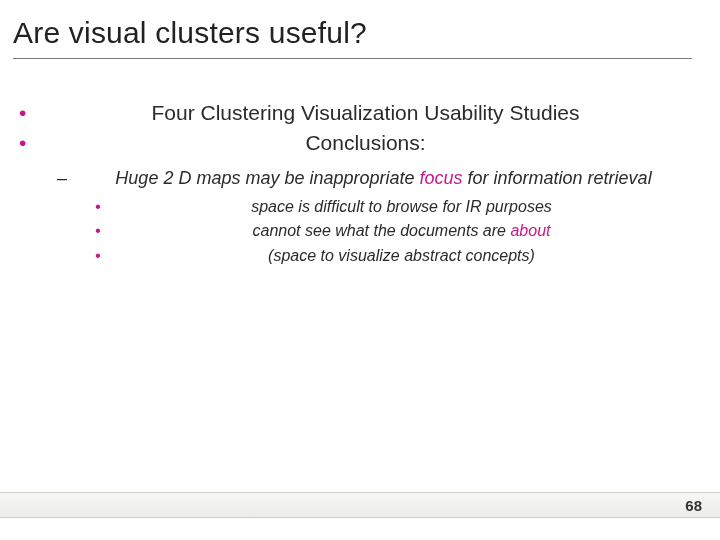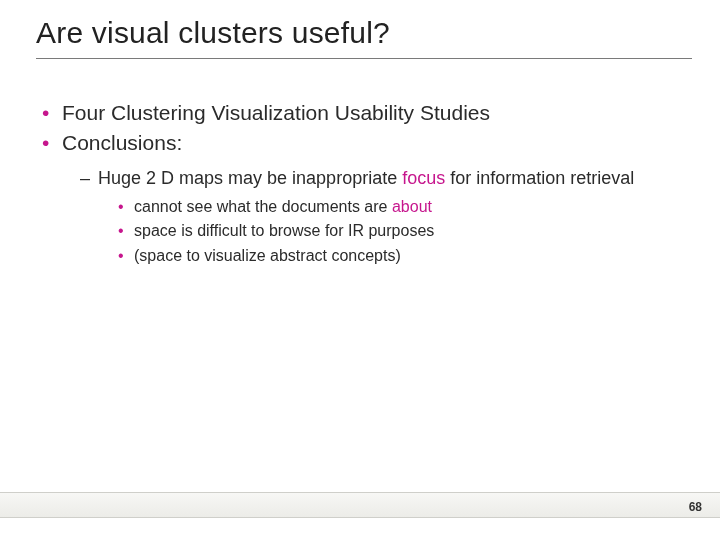--- a/index.html
+++ b/index.html
@@ -7,37 +7,37 @@
   body {
     font-family: Verdana, Geneva, sans-serif;
     background: #ffffff;
     position: relative;
     color: #2b2b2b;
   }
   .slide {
     width: 720px;
     height: 540px;
     position: relative;
-    padding: 16px 28px 0 36px;
+    padding: 16px 28px 0 13px;
   }
   .title {
     font-size: 30px;
     font-weight: 400;
     color: #222;
     margin-bottom: 8px;
     letter-spacing: 0.2px;
   }
   .rule {
     border: none;
     border-top: 1px solid #7a7a7a;
     margin: 0 0 40px 0;
     width: 100%;
   }
   ul { list-style: none; }
-  .lvl1 { margin-left: 4px; }
+  .lvl1 { margin-left: 4px; text-align: center; }
   .lvl1 > li {
     font-size: 21px;
     color: #2b2b2b;
     line-height: 1.35;
     padding-left: 22px;
     position: relative;
     margin-bottom: 2px;
   }
   .lvl1 > li::before {
     content: "•";
@@ -48,20 +48,21 @@
     line-height: 1.35;
   }
   .lvl2 { margin-top: 8px; margin-left: 18px; }
   .lvl2 > li {
     font-size: 18px;
     color: #2b2b2b;
     line-height: 1.35;
     padding-left: 18px;
     position: relative;
     margin-bottom: 6px;
+    font-style: italic;
   }
   .lvl2 > li::before {
     content: "–";
     position: absolute;
     left: 0;
     color: #2b2b2b;
     font-size: 18px;
     line-height: 1.35;
   }
   .lvl3 { margin-top: 6px; margin-left: 20px; margin-bottom: 8px; }
@@ -89,44 +90,44 @@
     bottom: 22px;
     height: 26px;
     background: linear-gradient(to bottom, #f7f7f5, #ecece8);
     border-top: 1px solid #cfcfca;
     border-bottom: 1px solid #cfcfca;
   }
   .page-num {
     position: absolute;
     right: 18px;
     bottom: 26px;
-    font-size: 12px;
+    font-size: 15px;
     font-weight: 700;
     color: #333;
   }
 </style>
 </head>
 <body>
 
 <div class="slide">
   <h1 class="title">Are visual clusters useful?</h1>
   <hr class="rule">
 
   <ul class="lvl1">
     <li>Four Clustering Visualization Usability Studies</li>
     <li>
       <span>Conclusions:</span>
       <ul class="lvl2">
         <li>
           <span>Huge 2 D maps may be inappropriate </span><span class="hl">focus</span><span> for information retrieval</span>
           <ul class="lvl3">
+            <li>space is difficult to browse for IR purposes</li>
             <li>
               <span>cannot see what the documents are </span><span class="hl">about</span>
             </li>
-            <li>space is difficult to browse for IR purposes</li>
             <li>(space to visualize abstract concepts)</li>
           </ul>
         </li>
       </ul>
     </li>
   </ul>
 
   <div class="footer-band"></div>
   <div class="page-num">68</div>
 </div>

